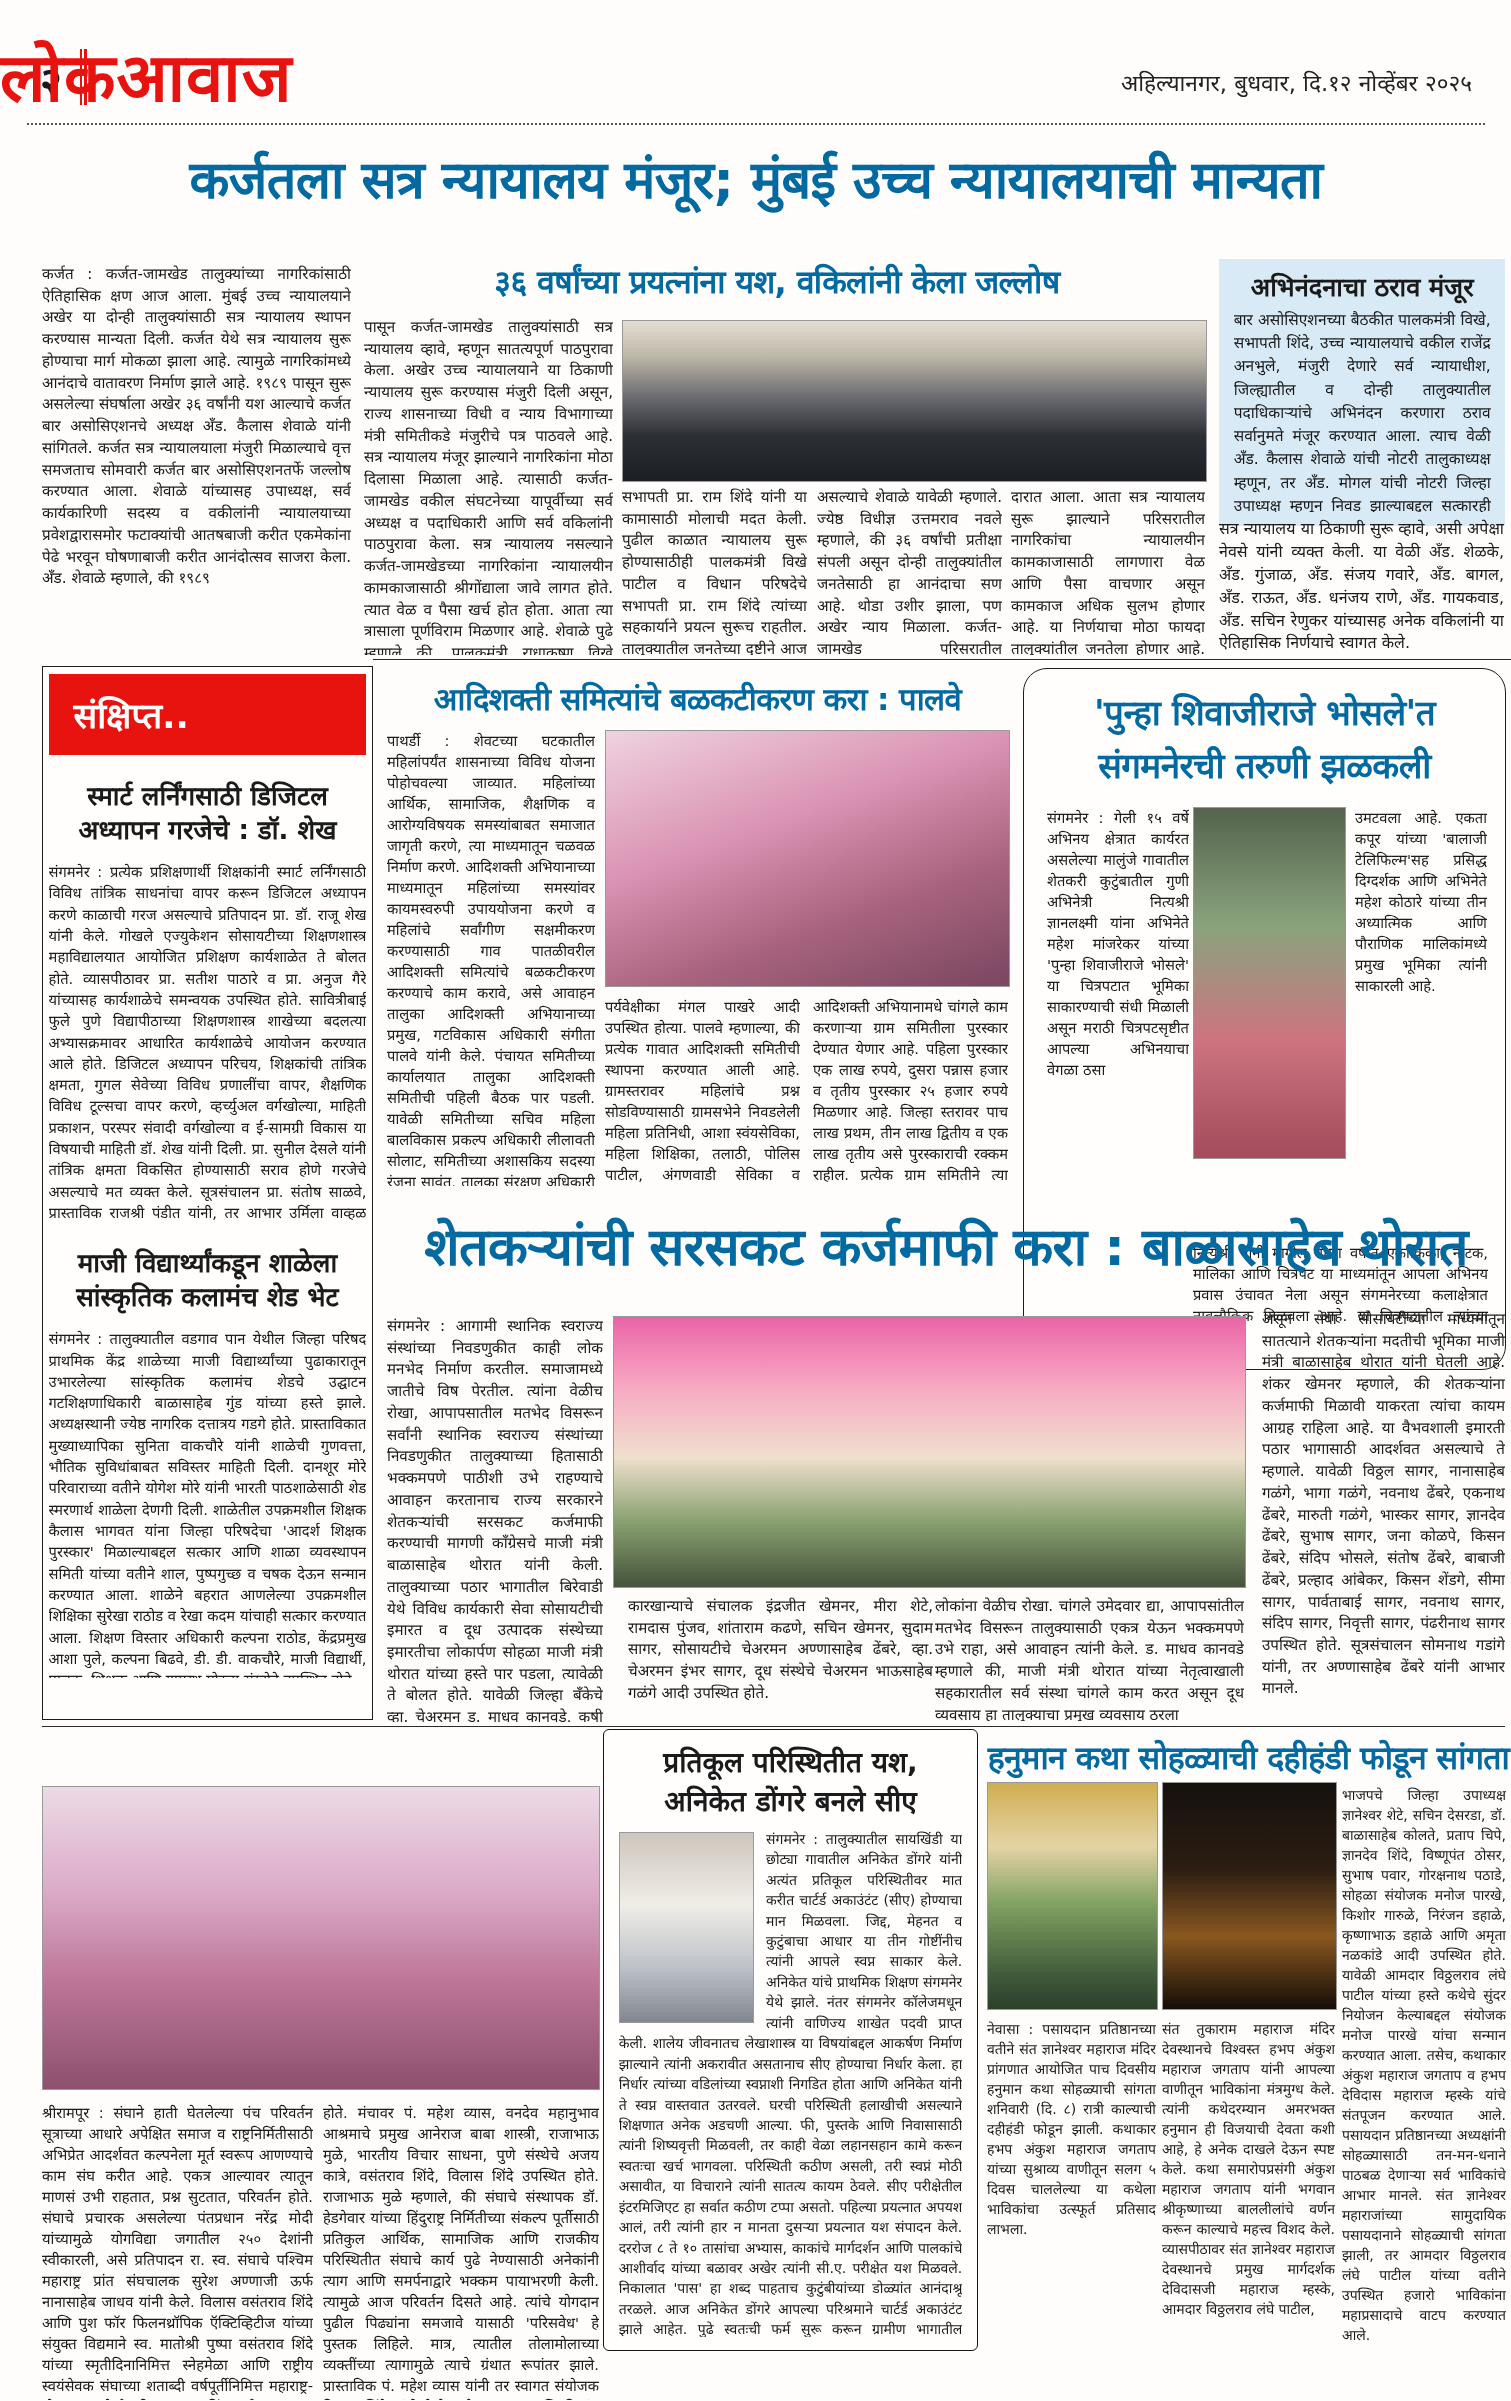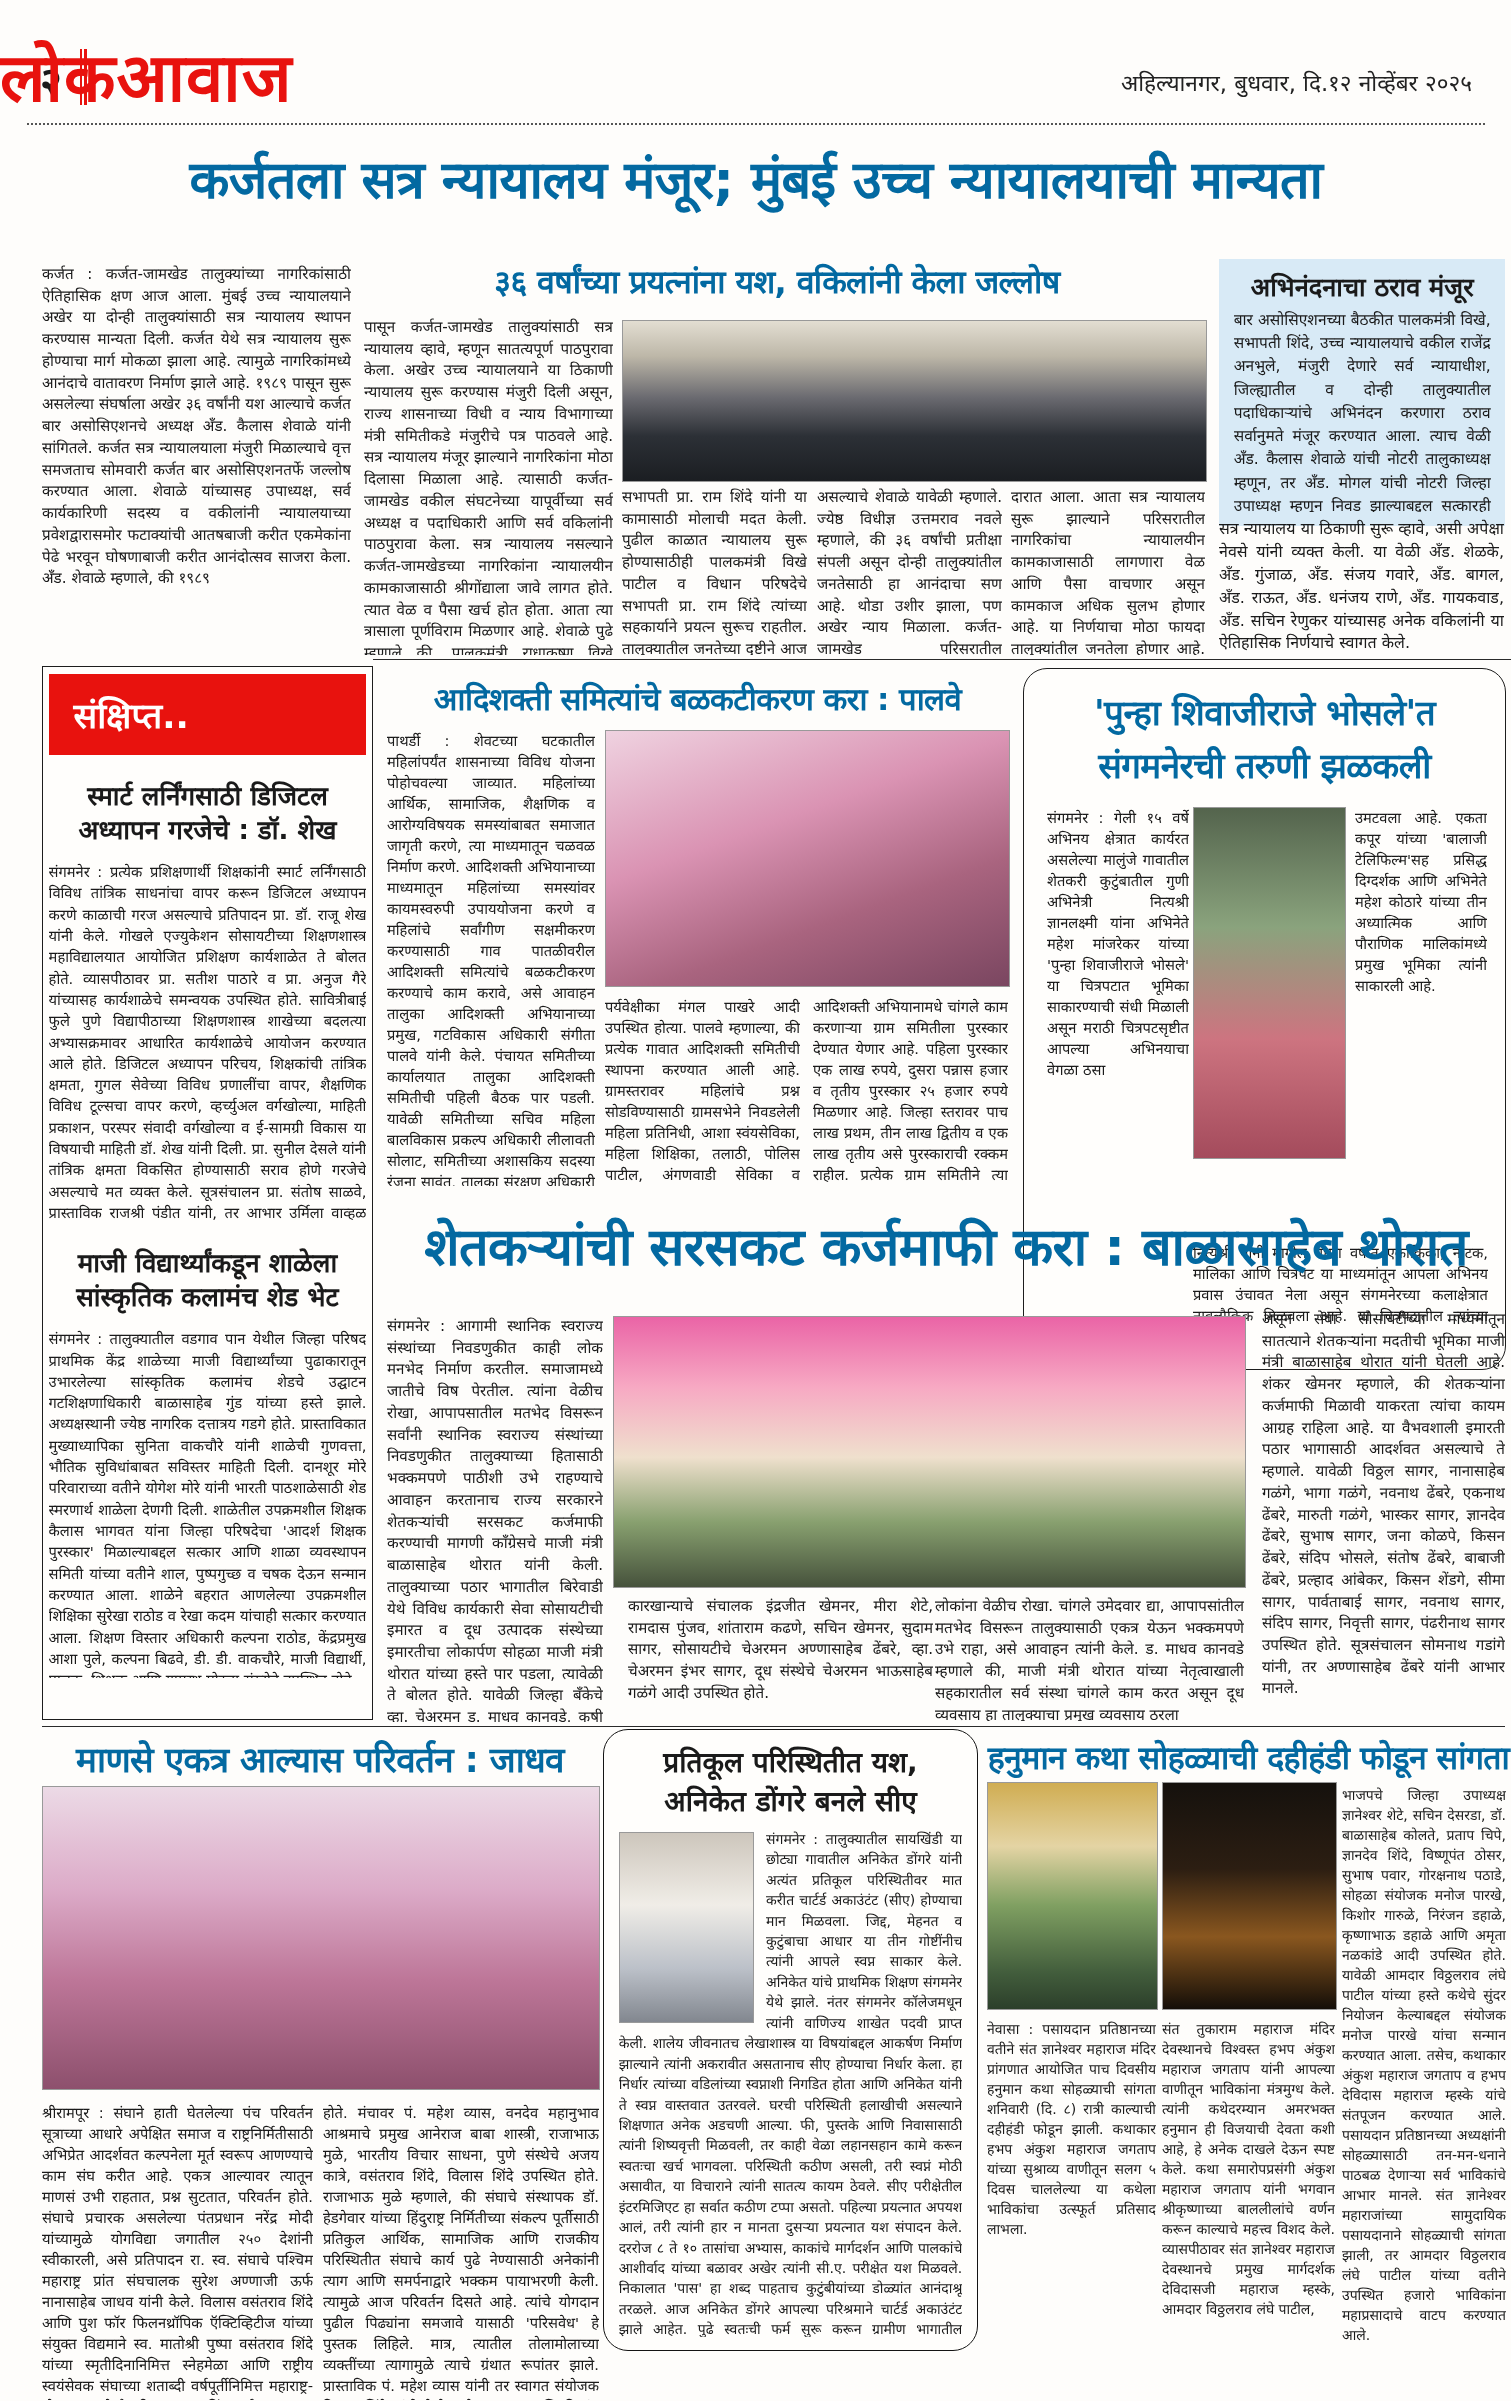--- a/index.html
+++ b/index.html
@@ -24,21 +24,21 @@
   .boxed{position:absolute;border:1.7px solid #1d1d1d;background:#fffefc;}
   .rounded{border-radius:24px;}
   #masthead-rule{position:absolute;left:27px;right:27px;top:123px;border-top:2.3px dotted #555;}
   #brief-banner{background:#e8120e;color:#ffffff;font-weight:800;font-size:35px;
                 padding:17px 25px;margin:6.8px 5.6px 0 5.6px;}
   .brief-head{font-weight:800;font-size:26px;line-height:1.32;text-align:center;margin:24px 3.4px 0 3.4px;}
   .brief-body{font-size:14.7px;line-height:1.45;text-align:justify;margin:13.6px 5.6px 0 5.6px;}
   #infobox{position:absolute;background:#d8eaf6;padding:10.2px 14.7px;margin-top:17px;}
   #infobox .t{font-weight:800;font-size:25.4px;text-align:center;margin-bottom:5.6px;}
   #infobox .b{font-size:15.5px;line-height:1.5;text-align:justify;}
-  #ca-box{position:absolute;border:1.7px solid #141414;border-radius:25px;background:#fffefc;
+  #ca-box{position:absolute;border:1.7px solid #141414;border-radius:6px;background:#fffefc;
           overflow:hidden;}
   #ca-box .h{font-weight:800;font-size:28px;line-height:1.3;text-align:center;margin:14.7px 11.3px 3.4px 11.3px;}
   #ca-box .body{font-size:14px;line-height:1.46;text-align:justify;margin:8px 14.7px;}
   #ca-photo{float:left;width:133px;height:189px;margin:3.4px 12.4px 4.5px 0;border:0.6px solid #999;}
 </style>
 </head>
 <body>
 
 <div id="page">
 
@@ -98,21 +98,20 @@
 
   <div class="abs headline center nowrap" style="left:384px;top:1209px;width:1124px;font-size:52px;">शेतकऱ्यांची सरसकट कर्जमाफी करा : बाळासाहेब थोरात</div>
   <div class="col" style="left:387px;top:1316px;width:216px;height:406px;">संगमनेर : आगामी स्थानिक स्वराज्य संस्थांच्या निवडणुकीत काही लोक मनभेद निर्माण करतील. समाजामध्ये जातीचे विष पेरतील. त्यांना वेळीच रोखा, आपापसातील मतभेद विसरून सर्वांनी स्थानिक स्वराज्य संस्थांच्या निवडणुकीत तालुक्याच्या हितासाठी भक्कमपणे पाठीशी उभे राहण्याचे आवाहन करतानाच राज्य सरकारने शेतकऱ्यांची सरसकट कर्जमाफी करण्याची मागणी काँग्रेसचे माजी मंत्री बाळासाहेब थोरात यांनी केली. तालुक्याच्या पठार भागातील बिरेवाडी येथे विविध कार्यकारी सेवा सोसायटीची इमारत व दूध उत्पादक संस्थेच्या इमारतीचा लोकार्पण सोहळा माजी मंत्री थोरात यांच्या हस्ते पार पडला, त्यावेळी ते बोलत होते. यावेळी जिल्हा बँकेचे व्हा. चेअरमन ड. माधव कानवडे, कृषी उत्पन्न बाजार समितीचे सभापती शंकर खेमनर, गणपत सांगळे,</div>
   <div class="photo ph-rally" style="left:613px;top:1316px;width:631px;height:270px;"></div>
   <div class="col" style="left:628px;top:1596px;width:305px;height:125px;">कारखान्याचे संचालक इंद्रजीत खेमनर, मीरा शेटे, रामदास पुंजव, शांताराम कढणे, सचिन खेमनर, सुदाम सागर, सोसायटीचे चेअरमन अण्णासाहेब ढेंबरे, व्हा. चेअरमन इंभर सागर, दूध संस्थेचे चेअरमन भाऊसाहेब गळंगे आदी उपस्थित होते.</div>
   <div class="col" style="left:935px;top:1596px;width:309px;height:125px;">लोकांना वेळीच रोखा. चांगले उमेदवार द्या, आपापसांतील मतभेद विसरून तालुक्यासाठी एकत्र येऊन भक्कमपणे उभे राहा, असे आवाहन त्यांनी केले. ड. माधव कानवडे म्हणाले की, माजी मंत्री थोरात यांच्या नेतृत्वाखाली सहकारातील सर्व संस्था चांगले काम करत असून दूध व्यवसाय हा तालुक्याचा प्रमुख व्यवसाय ठरला</div>
   <div class="col" style="left:1262px;top:1309px;width:243px;height:412px;">असून सेवा सोसायटीच्या माध्यमातून सातत्याने शेतकऱ्यांना मदतीची भूमिका माजी मंत्री बाळासाहेब थोरात यांनी घेतली आहे. शंकर खेमनर म्हणाले, की शेतकऱ्यांना कर्जमाफी मिळावी याकरता त्यांचा कायम आग्रह राहिला आहे. या वैभवशाली इमारती पठार भागासाठी आदर्शवत असल्याचे ते म्हणाले. यावेळी विठ्ठल सागर, नानासाहेब गळंगे, भागा गळंगे, नवनाथ ढेंबरे, एकनाथ ढेंबरे, मारुती गळंगे, भास्कर सागर, ज्ञानदेव ढेंबरे, सुभाष सागर, जना कोळपे, किसन ढेंबरे, संदिप भोसले, संतोष ढेंबरे, बाबाजी ढेंबरे, प्रल्हाद आंबेकर, किसन शेंडगे, सीमा सागर, पार्वताबाई सागर, नवनाथ सागर, संदिप सागर, निवृत्ती सागर, पंढरीनाथ सागर उपस्थित होते. सूत्रसंचालन सोमनाथ गडांगे यांनी, तर अण्णासाहेब ढेंबरे यांनी आभार मानले.</div>
 
   <div class="rule" style="left:42px;top:1726px;width:1463px;"></div>
 
-  <div class="abs headline center nowrap" style="left:42px;top:1735px;width:556px;font-size:35px;">माणसे एकत्र आल्यास परिवर्तन : जाधव</div>
   <div class="photo ph-event" style="left:42px;top:1786px;width:556px;height:302px;"></div>
   <div class="col" style="left:42px;top:2102px;width:271px;height:298px;font-size:14.7px;">श्रीरामपूर : संघाने हाती घेतलेल्या पंच परिवर्तन सूत्राच्या आधारे अपेक्षित समाज व राष्ट्रनिर्मितीसाठी अभिप्रेत आदर्शवत कल्पनेला मूर्त स्वरूप आणण्याचे काम संघ करीत आहे. एकत्र आल्यावर त्यातून माणसं उभी राहतात, प्रश्न सुटतात, परिवर्तन होते. संघाचे प्रचारक असलेल्या पंतप्रधान नरेंद्र मोदी यांच्यामुळे योगविद्या जगातील २५० देशांनी स्वीकारली, असे प्रतिपादन रा. स्व. संघाचे पश्चिम महाराष्ट्र प्रांत संघचालक सुरेश अण्णाजी ऊर्फ नानासाहेब जाधव यांनी केले. विलास वसंतराव शिंदे आणि पुश फॉर फिलनथ्रॉपिक ऍक्टिव्हिटीज यांच्या संयुक्त विद्यमाने स्व. मातोश्री पुष्पा वसंतराव शिंदे यांच्या स्मृतीदिनानिमित्त स्नेहमेळा आणि राष्ट्रीय स्वयंसेवक संघाच्या शताब्दी वर्षपूर्तीनिमित्त महाराष्ट्र- गोवा राज्याचे वैचारिक प्रमुख रविंद्र ऊर्फ राजाभाऊ मुळे लिखित 'परिसवेध' ग्रंथाचा वितरण सोहळा झाला. त्यावेळी जाधव बोलत</div>
   <div class="col" style="left:323px;top:2102px;width:276px;height:298px;font-size:14.7px;">होते. मंचावर पं. महेश व्यास, वनदेव महानुभाव आश्रमाचे प्रमुख आनेराज बाबा शास्त्री, राजाभाऊ मुळे, भारतीय विचार साधना, पुणे संस्थेचे अजय कात्रे, वसंतराव शिंदे, विलास शिंदे उपस्थित होते. राजाभाऊ मुळे म्हणाले, की संघाचे संस्थापक डॉ. हेडगेवार यांच्या हिंदुराष्ट्र निर्मितीच्या संकल्प पूर्तीसाठी प्रतिकुल आर्थिक, सामाजिक आणि राजकीय परिस्थितीत संघाचे कार्य पुढे नेण्यासाठी अनेकांनी त्याग आणि समर्पनाद्वारे भक्कम पायाभरणी केली. त्यामुळे आज परिवर्तन दिसते आहे. त्यांचे योगदान पुढील पिढ्यांना समजावे यासाठी 'परिसवेध' हे पुस्तक लिहिले. मात्र, त्यातील तोलामोलाच्या व्यक्तींच्या त्यागामुळे त्याचे ग्रंथात रूपांतर झाले. प्रास्ताविक पं. महेश व्यास यांनी तर स्वागत संयोजक विलास शिंदे यांनी केले. महेश दायमा आणि निशांत देवकर यांचाही यावेळी सन्मान करण्यात आला. सूत्रसंचालन प्रा. ज्ञानेश गवले यांनी, तर माजी सरपंच भरत साळुंके यांनी आभार मानले.</div>
 
   <div id="ca-box" style="left:603px;top:1729px;width:373px;height:620px;">
     <div class="h">प्रतिकूल परिस्थितीत यश,</div>
     <div class="h" style="margin-top:0;">अनिकेत डोंगरे बनले सीए</div>
     <div class="body" style="height:508px;overflow:hidden;">
       <div id="ca-photo" class="ph-portrait"></div>
       <span>संगमनेर : तालुक्यातील सायखिंडी या छोट्या गावातील अनिकेत डोंगरे यांनी अत्यंत प्रतिकूल परिस्थितीवर मात करीत चार्टर्ड अकाउंटंट (सीए) होण्याचा मान मिळवला. जिद्द, मेहनत व कुटुंबाचा आधार या तीन गोष्टींनीच त्यांनी आपले स्वप्न साकार केले. अनिकेत यांचे प्राथमिक शिक्षण संगमनेर येथे झाले. नंतर संगमनेर कॉलेजमधून त्यांनी वाणिज्य शाखेत पदवी प्राप्त केली. शालेय जीवनातच लेखाशास्त्र या विषयांबद्दल आकर्षण निर्माण झाल्याने त्यांनी अकरावीत असतानाच सीए होण्याचा निर्धार केला. हा निर्धार त्यांच्या वडिलांच्या स्वप्नाशी निगडित होता आणि अनिकेत यांनी ते स्वप्न वास्तवात उतरवले. घरची परिस्थिती हलाखीची असल्याने शिक्षणात अनेक अडचणी आल्या. फी, पुस्तके आणि निवासासाठी त्यांनी शिष्यवृत्ती मिळवली, तर काही वेळा लहानसहान कामे करून स्वतःचा खर्च भागवला. परिस्थिती कठीण असली, तरी स्वप्नं मोठी असावीत, या विचाराने त्यांनी सातत्य कायम ठेवले. सीए परीक्षेतील इंटरमिजिएट हा सर्वात कठीण टप्पा असतो. पहिल्या प्रयत्नात अपयश आलं, तरी त्यांनी हार न मानता दुसऱ्या प्रयत्नात यश संपादन केले. दररोज ८ ते १० तासांचा अभ्यास, काकांचे मार्गदर्शन आणि पालकांचे आशीर्वाद यांच्या बळावर अखेर त्यांनी सी.ए. परीक्षेत यश मिळवले. निकालात 'पास' हा शब्द पाहताच कुटुंबीयांच्या डोळ्यांत आनंदाश्रू तरळले. आज अनिकेत डोंगरे आपल्या परिश्रमाने चार्टर्ड अकाउंटंट झाले आहेत. पुढे स्वतःची फर्म सुरू करून ग्रामीण भागातील विद्यार्थ्यांना प्रशिक्षण आणि मार्गदर्शन देण्याची त्यांची इच्छा आहे. गावात राहूनही मोठी स्वप्नं पाहता येतात.</span>

